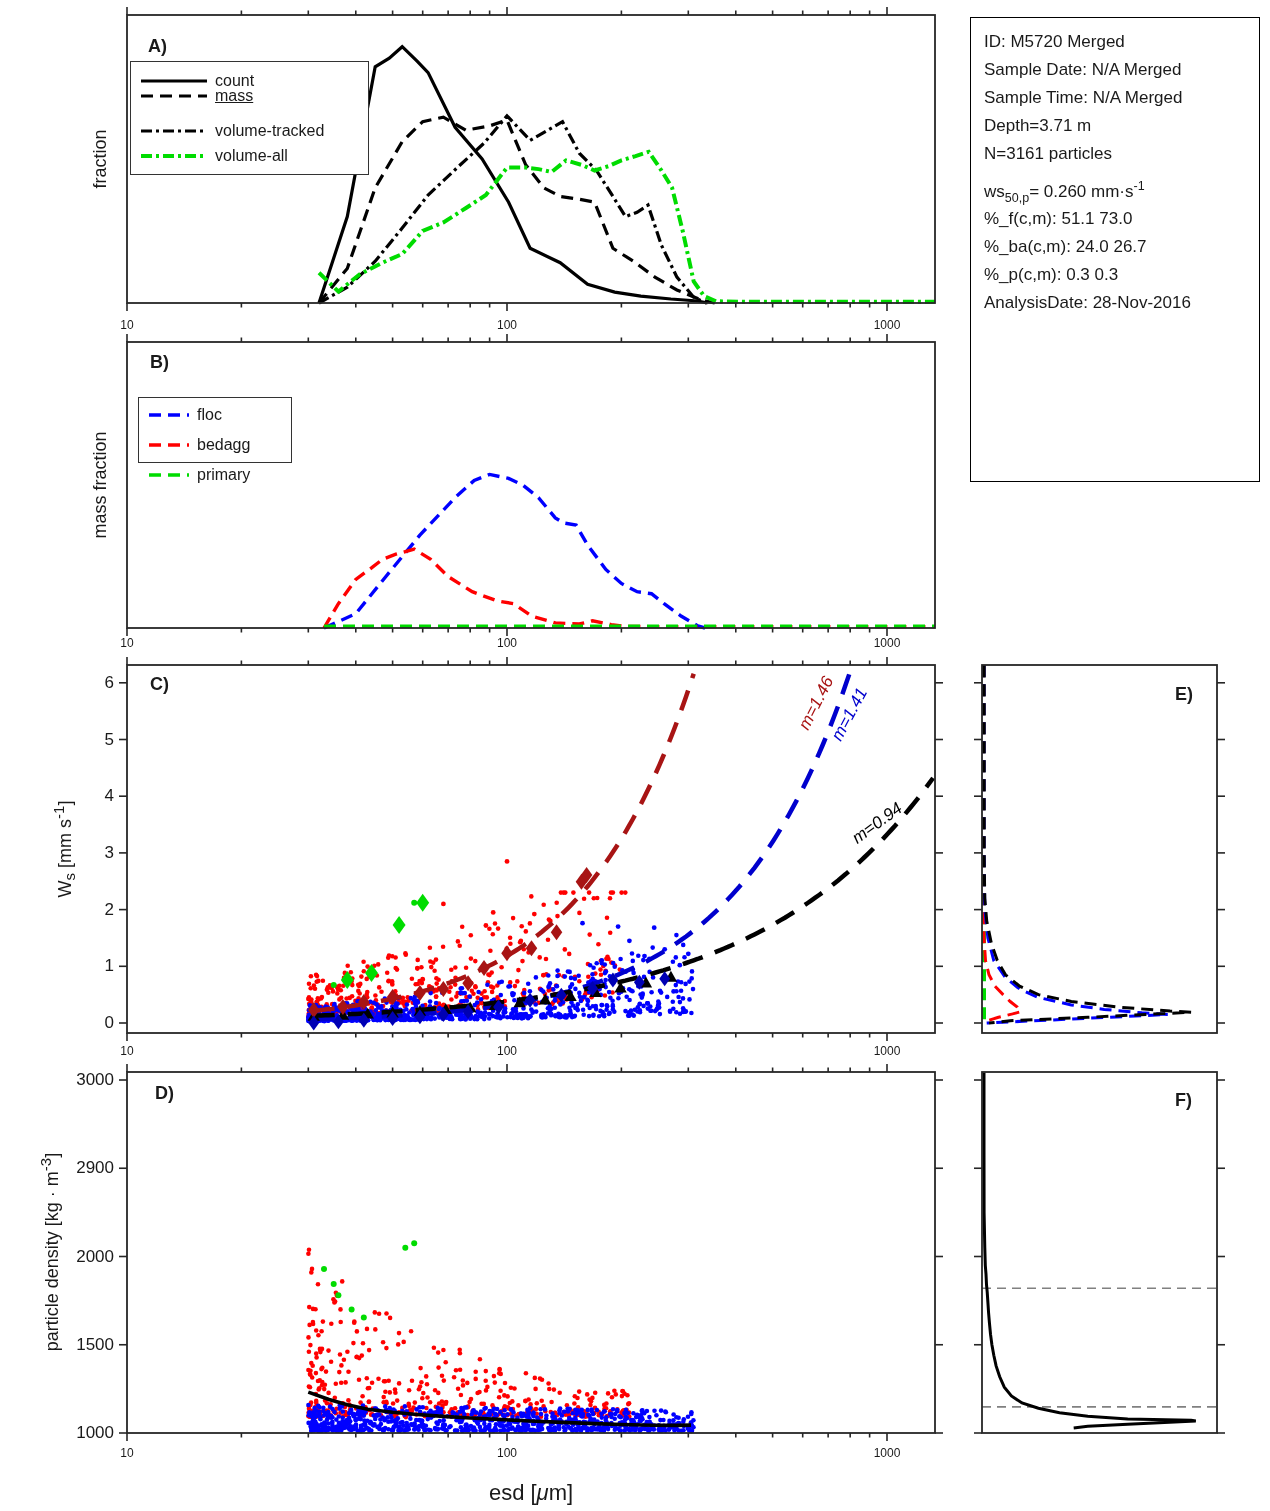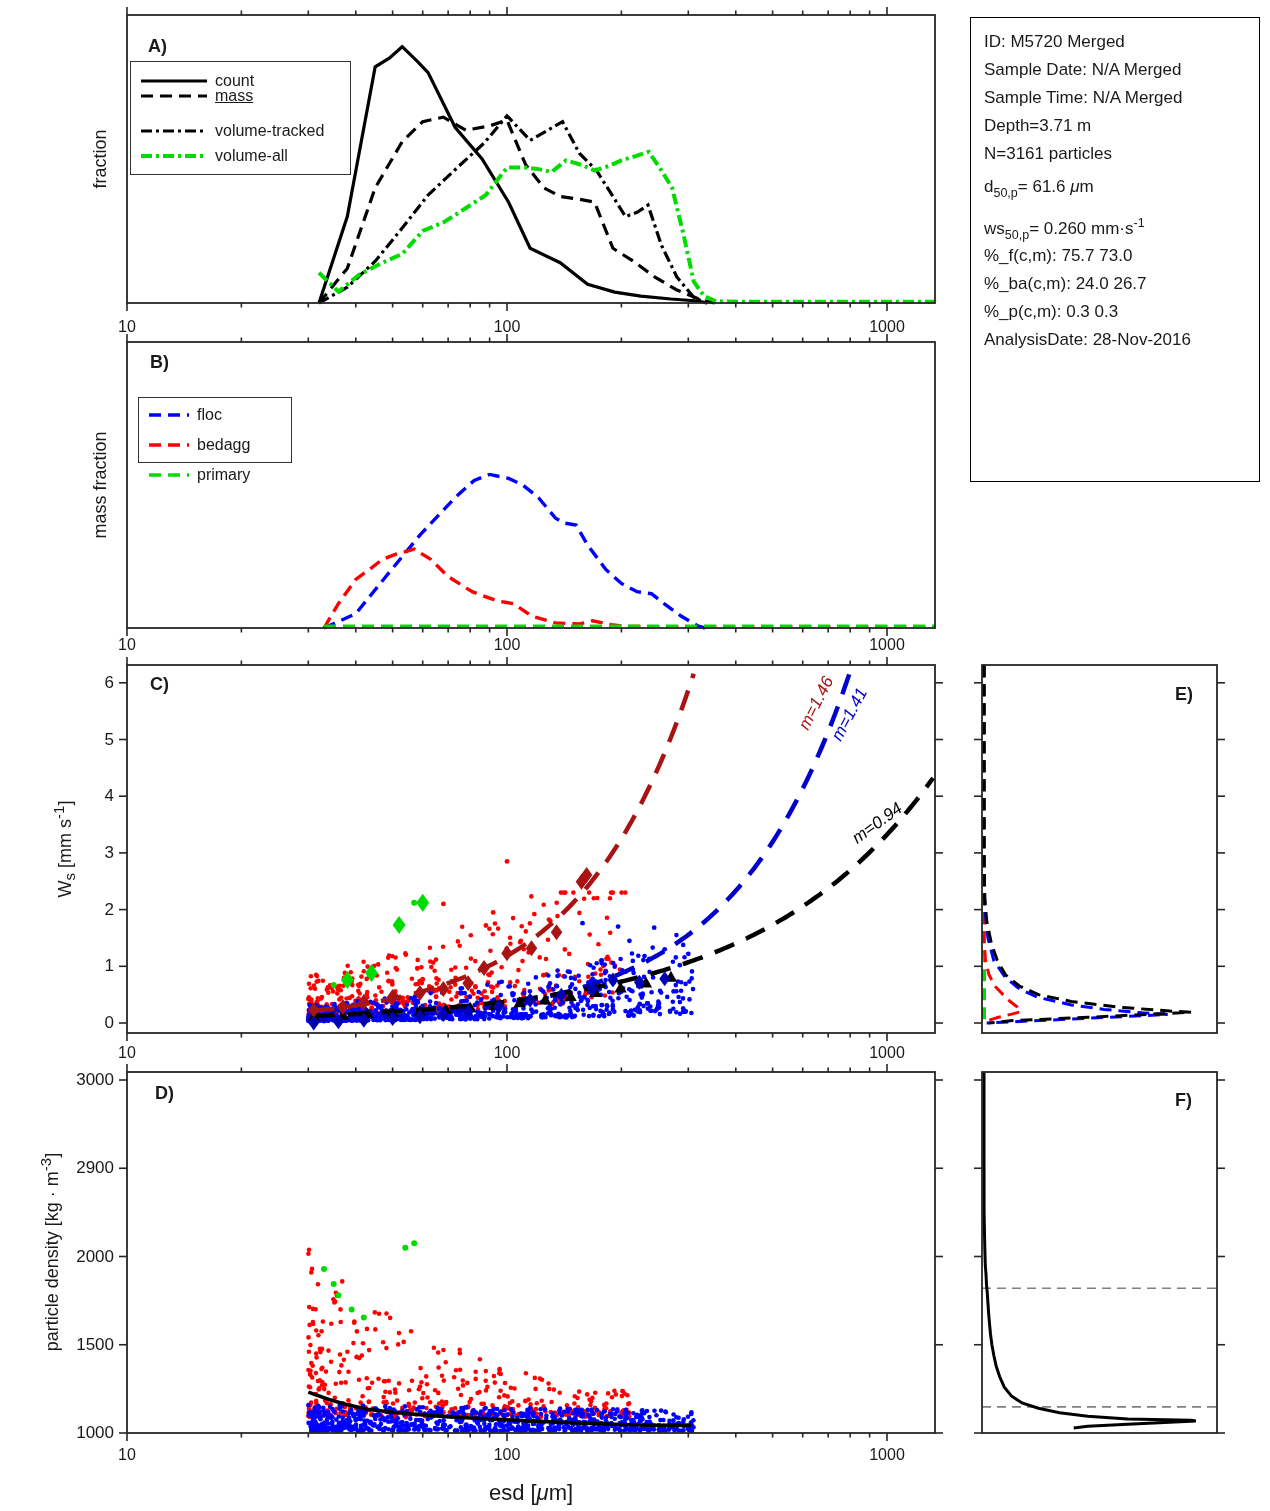--- a/index.html
+++ b/index.html
@@ -2,21 +2,21 @@
 <html><head>
 <meta charset="utf-8">
 <style>
   html,body{margin:0;padding:0;background:#fff;}
   #fig{position:relative;width:1270px;height:1511px;background:#fff;
        font-family:"Liberation Sans","DejaVu Sans",sans-serif;color:#1a1a1a;overflow:hidden;}
   svg.panel{position:absolute;overflow:visible;}
   .txt{position:absolute;white-space:nowrap;}
   .ylab{font-size:18px;transform:translate(-50%,-50%) rotate(-90deg);}
   .plab{font-size:18px;font-weight:bold;}
-  .tick{font-size:16px;}
+  .tick{font-size:12px;}
   .xtick{transform:translateX(-50%);}
   .ytickbox{position:absolute;width:60px;text-align:right;font-size:17px;height:24px;line-height:24px;}
   .legend{position:absolute;border:1.6px solid #333;background:#fff;box-sizing:border-box;}
   .legrow{position:absolute;display:flex;align-items:center;}
   .legrow svg{display:block;}
   .leglabel{font-size:16px;margin-left:8px;}
   #infobox{position:absolute;left:970px;top:17px;width:290px;height:465px;
            border:1.6px solid #000;box-sizing:border-box;padding:10px 8px 0 13px;font-size:17px;}
   .infoline{line-height:28px;height:28px;}
   .infoline.rich{line-height:37px;height:37px;}
@@ -2866,21 +2866,21 @@
       <div class="ytickbox" style="left: 54px; top: 670.8px;">6</div>
       <div class="ytickbox" style="left: 54px; top: 1421px;">1000</div>
       <div class="ytickbox" style="left: 54px; top: 1332.75px;">1500</div>
       <div class="ytickbox" style="left: 54px; top: 1244.5px;">2000</div>
       <div class="ytickbox" style="left: 54px; top: 1156.25px;">2900</div>
       <div class="ytickbox" style="left: 54px; top: 1068px;">3000</div>
     </div>
 
   <div class="txt xlabel" id="xlabel" style="left:531px;top:1480px"><span>esd [</span><span class="it">μ</span><span>m]</span></div>
 
-  <div class="legend" id="legendA" style="left:130px;top:61px;width:221px;height:114px">
+  <div class="legend" id="legendA" style="left:130px;top:61px;width:239px;height:114px">
       <div class="legrow" style="left: 10px; top: 6px; height: 25px;">
         <svg width="66" height="10">
           <line x1="0" y1="5" x2="66" y2="5" stroke="#000000" stroke-width="3.2"></line>
         </svg>
         <span class="leglabel">count</span>
       </div>
       <div class="legrow" style="left: 10px; top: 21px; height: 25px; text-decoration: underline;">
         <svg width="66" height="10">
           <line x1="0" y1="5" x2="66" y2="5" stroke="#000000" stroke-width="3.2" stroke-dasharray="12 7"></line>
         </svg>
@@ -2919,20 +2919,19 @@
         <span class="leglabel">primary</span>
       </div>
     </div>
 
   <div id="infobox">
       <div class="infoline"><span>ID: M5720 Merged</span></div>
       <div class="infoline"><span>Sample Date: N/A Merged</span></div>
       <div class="infoline"><span>Sample Time: N/A Merged</span></div>
       <div class="infoline"><span>Depth=3.71 m</span></div>
       <div class="infoline"><span>N=3161 particles</span></div>
-      <div class="infoline rich"><span>d</span><sub>50,p</sub><span>=  61.6 </span><span class="it">μ</span><span>m</span></div>
       <div class="infoline rich"><span>ws</span><sub>50,p</sub><span>= 0.260 mm·s</span><sup>-1</sup></div>
-      <div class="infoline"><span>%_f(c,m): 75.7 73.0</span></div>
+      <div class="infoline"><span>%_f(c,m): 51.1 73.0</span></div>
       <div class="infoline"><span>%_ba(c,m): 24.0 26.7</span></div>
       <div class="infoline"><span>%_p(c,m): 0.3 0.3</span></div>
       <div class="infoline"><span>AnalysisDate: 28-Nov-2016</span></div>
     </div>
 </div>
 
 </body></html>

